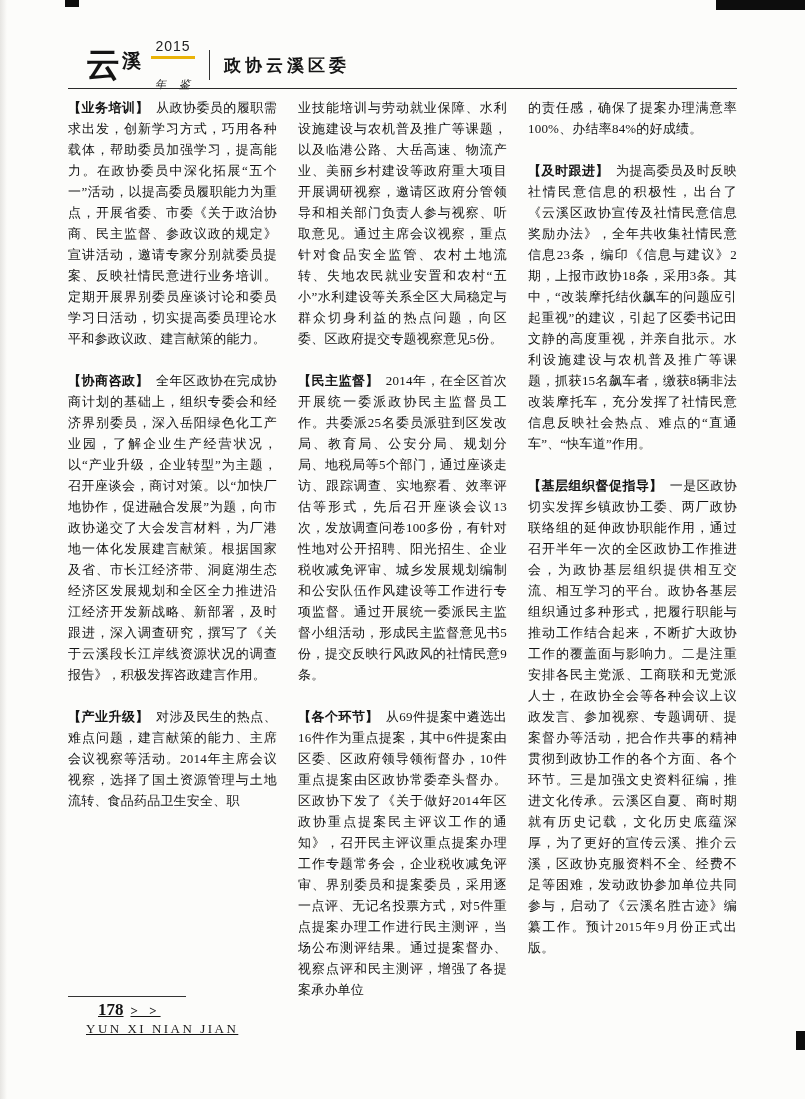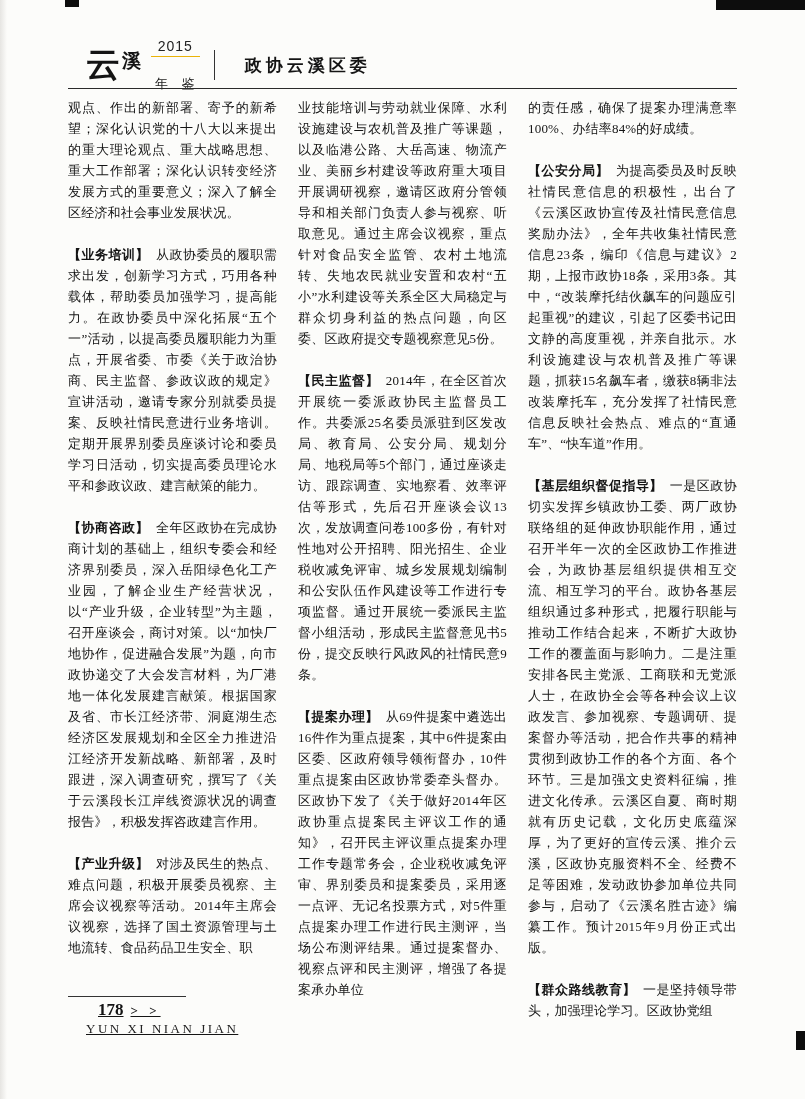--- a/index.html
+++ b/index.html
@@ -34,22 +34,22 @@
   .logo-xi { font-size: 19px; font-weight: 700; }
   .logo-wave {
     width: 19px; height: 6px;
     border-bottom: 2px solid #1a1a1a; border-radius: 0 0 60% 60%;
     margin: 1px auto 0;
   }
   .year-block {
     margin-left: 10px; text-align: center;
     font-family: "Liberation Sans", "DejaVu Sans", sans-serif; color: #222;
   }
-  .year { font-size: 14px; letter-spacing: 1px; padding: 0 2px 2px; border-bottom: 1px solid #eab308; }
-  .yearbook { font-size: 13px; letter-spacing: 5px; padding-top: 18px; padding-left: 4px; white-space: nowrap; }
+  .year { font-size: 14px; letter-spacing: 1px; padding: 0 2px 2px; border-bottom: 3px solid #eab308; }
+  .yearbook { font-size: 11px; letter-spacing: 5px; padding-top: 18px; padding-left: 4px; white-space: nowrap; font-style: italic; }
   .header-divider { width: 1px; height: 30px; background: #333; margin: 0 14px; }
   .section-title { font-size: 17px; font-weight: 700; letter-spacing: 4px; white-space: nowrap; }
   .header-rule { position: absolute; left: 68px; top: 88px; width: 669px; height: 1px; background: #2a2a2a; }
 
   .columns { position: absolute; left: 68px; top: 97px; width: 669px; display: flex; gap: 21px; }
   .col { width: 209px; }
   .block {
     margin: 0 0 21px;
     font-size: 13px; line-height: 21px;
     text-align: justify; letter-spacing: 0.2px;
@@ -77,65 +77,59 @@
       <span class="logo-xi-wrap">
         <span class="logo-xi">溪</span>
         <span class="logo-wave"></span>
       </span>
     </div>
     <div class="year-block">
       <div class="year">2015</div>
       <div class="yearbook">年 鉴</div>
     </div>
     <div class="header-divider"></div>
-    <h1 class="section-title" style="margin:16px;">政协云溪区委</h1>
+    <h1 class="section-title" style="margin:0;">政协云溪区委</h1>
   </header>
   <div class="header-rule"></div>
 
   <main class="columns">
 
     <section class="col">
       <p class="block">
-        <span>观点、作出的新部署、寄予的新希望；深化认识党的十八大以来提出的重大理论观点、重大战略思想、重大工作部署；深化认识转变经济发展方式的重要意义；深入了解全区经济和社会事业发展状况。</span>
-      </p>
-      <p class="block">
         <b class="entry-head">【业务培训】</b><span>从政协委员的履职需求出发，创新学习方式，巧用各种载体，帮助委员加强学习，提高能力。在政协委员中深化拓展“五个一”活动，以提高委员履职能力为重点，开展省委、市委《关于政治协商、民主监督、参政议政的规定》宣讲活动，邀请专家分别就委员提案、反映社情民意进行业务培训。定期开展界别委员座谈讨论和委员学习日活动，切实提高委员理论水平和参政议政、建言献策的能力。</span>
       </p>
       <p class="block">
         <b class="entry-head">【协商咨政】</b><span>全年区政协在完成协商计划的基础上，组织专委会和经济界别委员，深入岳阳绿色化工产业园，了解企业生产经营状况，以“产业升级，企业转型”为主题，召开座谈会，商讨对策。以“加快厂地协作，促进融合发展”为题，向市政协递交了大会发言材料，为厂港地一体化发展建言献策。根据国家及省、市长江经济带、洞庭湖生态经济区发展规划和全区全力推进沿江经济开发新战略、新部署，及时跟进，深入调查研究，撰写了《关于云溪段长江岸线资源状况的调查报告》，积极发挥咨政建言作用。</span>
       </p>
       <p class="block">
-        <b class="entry-head">【产业升级】</b><span>对涉及民生的热点、难点问题，积极开展委员视察、主席会议视察等活动。2014年主席会议视察，选择了国土资源管理与土地流转、食品药品卫生安全、职</span>
+        <b class="entry-head">【产业升级】</b><span>对涉及民生的热点、难点问题，建言献策的能力、主席会议视察等活动。2014年主席会议视察，选择了国土资源管理与土地流转、食品药品卫生安全、职</span>
       </p>
     </section>
 
     <section class="col">
       <p class="block">
         <span>业技能培训与劳动就业保障、水利设施建设与农机普及推广等课题，以及临港公路、大岳高速、物流产业、美丽乡村建设等政府重大项目开展调研视察，邀请区政府分管领导和相关部门负责人参与视察、听取意见。通过主席会议视察，重点针对食品安全监管、农村土地流转、失地农民就业安置和农村“五小”水利建设等关系全区大局稳定与群众切身利益的热点问题，向区委、区政府提交专题视察意见5份。</span>
       </p>
       <p class="block">
         <b class="entry-head">【民主监督】</b><span>2014年，在全区首次开展统一委派政协民主监督员工作。共委派25名委员派驻到区发改局、教育局、公安分局、规划分局、地税局等5个部门，通过座谈走访、跟踪调查、实地察看、效率评估等形式，先后召开座谈会议13次，发放调查问卷100多份，有针对性地对公开招聘、阳光招生、企业税收减免评审、城乡发展规划编制和公安队伍作风建设等工作进行专项监督。通过开展统一委派民主监督小组活动，形成民主监督意见书5份，提交反映行风政风的社情民意9条。</span>
       </p>
       <p class="block">
-        <b class="entry-head">【提案办理】</b><span>从69件提案中遴选出16件作为重点提案，其中6件提案由区委、区政府领导领衔督办，10件重点提案由区政协常委牵头督办。区政协下发了《关于做好2014年区政协重点提案民主评议工作的通知》，召开民主评议重点提案办理工作专题常务会，企业税收减免评审、界别委员和提案委员，采用逐一点评、无记名投票方式，对5件重点提案办理工作进行民主测评，当场公布测评结果。通过提案督办、视察点评和民主测评，增强了各提案承办单位</span>
+        <b class="entry-head">【各个环节】</b><span>从69件提案中遴选出16件作为重点提案，其中6件提案由区委、区政府领导领衔督办，10件重点提案由区政协常委牵头督办。区政协下发了《关于做好2014年区政协重点提案民主评议工作的通知》，召开民主评议重点提案办理工作专题常务会，企业税收减免评审、界别委员和提案委员，采用逐一点评、无记名投票方式，对5件重点提案办理工作进行民主测评，当场公布测评结果。通过提案督办、视察点评和民主测评，增强了各提案承办单位</span>
       </p>
     </section>
 
     <section class="col">
       <p class="block">
         <span>的责任感，确保了提案办理满意率100%、办结率84%的好成绩。</span>
       </p>
       <p class="block">
-        <b class="entry-head">【公安分局】</b><span>为提高委员及时反映社情民意信息的积极性，出台了《云溪区政协宣传及社情民意信息奖励办法》，全年共收集社情民意信息23条，编印《信息与建议》2期，上报市政协18条，采用3条。其中，“改装摩托结伙飙车的问题应引起重视”的建议，引起了区委书记田文静的高度重视，并亲自批示。水利设施建设与农机普及推广等课题，抓获15名飙车者，缴获8辆非法改装摩托车，充分发挥了社情民意信息反映社会热点、难点的“直通车”、“快车道”作用。</span>
+        <b class="entry-head">【及时跟进】</b><span>为提高委员及时反映社情民意信息的积极性，出台了《云溪区政协宣传及社情民意信息奖励办法》，全年共收集社情民意信息23条，编印《信息与建议》2期，上报市政协18条，采用3条。其中，“改装摩托结伙飙车的问题应引起重视”的建议，引起了区委书记田文静的高度重视，并亲自批示。水利设施建设与农机普及推广等课题，抓获15名飙车者，缴获8辆非法改装摩托车，充分发挥了社情民意信息反映社会热点、难点的“直通车”、“快车道”作用。</span>
       </p>
       <p class="block">
         <b class="entry-head">【基层组织督促指导】</b><span>一是区政协切实发挥乡镇政协工委、两厂政协联络组的延伸政协职能作用，通过召开半年一次的全区政协工作推进会，为政协基层组织提供相互交流、相互学习的平台。政协各基层组织通过多种形式，把履行职能与推动工作结合起来，不断扩大政协工作的覆盖面与影响力。二是注重安排各民主党派、工商联和无党派人士，在政协全会等各种会议上议政发言、参加视察、专题调研、提案督办等活动，把合作共事的精神贯彻到政协工作的各个方面、各个环节。三是加强文史资料征编，推进文化传承。云溪区自夏、商时期就有历史记载，文化历史底蕴深厚，为了更好的宣传云溪、推介云溪，区政协克服资料不全、经费不足等困难，发动政协参加单位共同参与，启动了《云溪名胜古迹》编纂工作。预计2015年9月份正式出版。</span>
-      </p>
-      <p class="block">
-        <b class="entry-head">【群众路线教育】</b><span>一是坚持领导带头，加强理论学习。区政协党组</span>
       </p>
     </section>
 
   </main>
 
   <footer class="footer">
     <div class="footer-rule"></div>
     <div class="pagenum-row">
       <span>178</span><span class="arrows">&gt; &gt;</span>
     </div>

